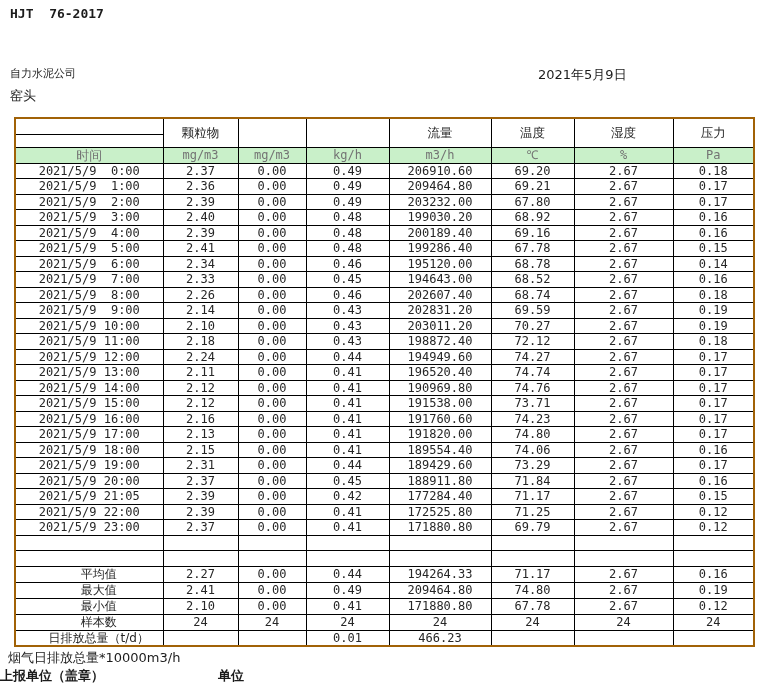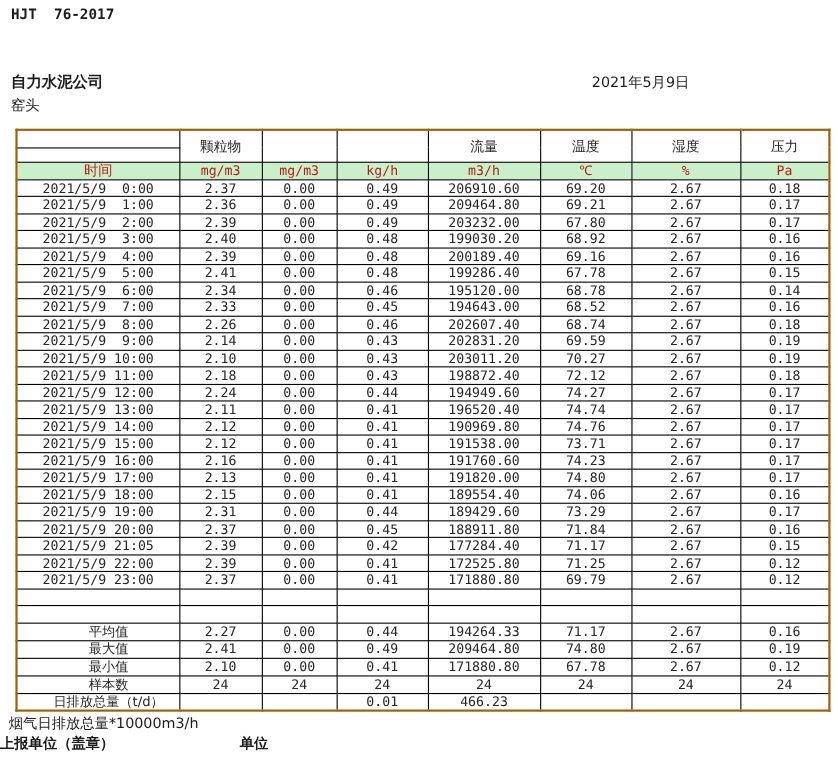--- a/index.html
+++ b/index.html
@@ -14,21 +14,21 @@
   .std-code{
     position:absolute;left:10px;top:6px;
     font-weight:bold;font-size:13px;
     font-family:"DejaVu Sans Mono", monospace;
     white-space:pre;
   }
   .doc-title{
     position:absolute;left:170px;top:28px;
     font-weight:bold;font-size:15px;letter-spacing:1px;
   }
-  .company{position:absolute;left:10px;top:66px;font-weight:bold;font-size:14px;}
+  .company{position:absolute;left:10px;top:66px;font-weight:normal;font-size:11px;}
   .monitor-point{position:absolute;left:10px;top:87px;font-weight:normal;font-size:13px;}
   .report-date{position:absolute;left:538px;top:66px;font-size:13px;}
 
   .report-table{
     position:absolute;left:14px;top:117px;
     border-collapse:collapse;table-layout:fixed;
     width:739px;
     border:2px solid #a16207;
     font-size:12px;
   }
@@ -48,21 +48,21 @@
   tr.unit-row{height:16px;}
   tr.data-row{height:15.5px;}
   tr.spacer-row{height:15.5px;}
   tr.summary-row{height:16px;}
   .pollutant-cell{
     font-family:"DejaVu Sans", sans-serif;
     font-size:12.5px;color:#1c1c1c;
   }
   .unit-row td{
     background:var(--hdr-green,#c9f0c9);
-    color:#b91c1c;
+    color:#737373;
   }
   .unit-row .time-hdr{
     font-family:"DejaVu Sans", sans-serif;
     font-size:13px;
   }
   .summary-row .row-label{
     font-family:"DejaVu Sans", sans-serif;
     padding-left:21px;
   }
   .footer-note{

